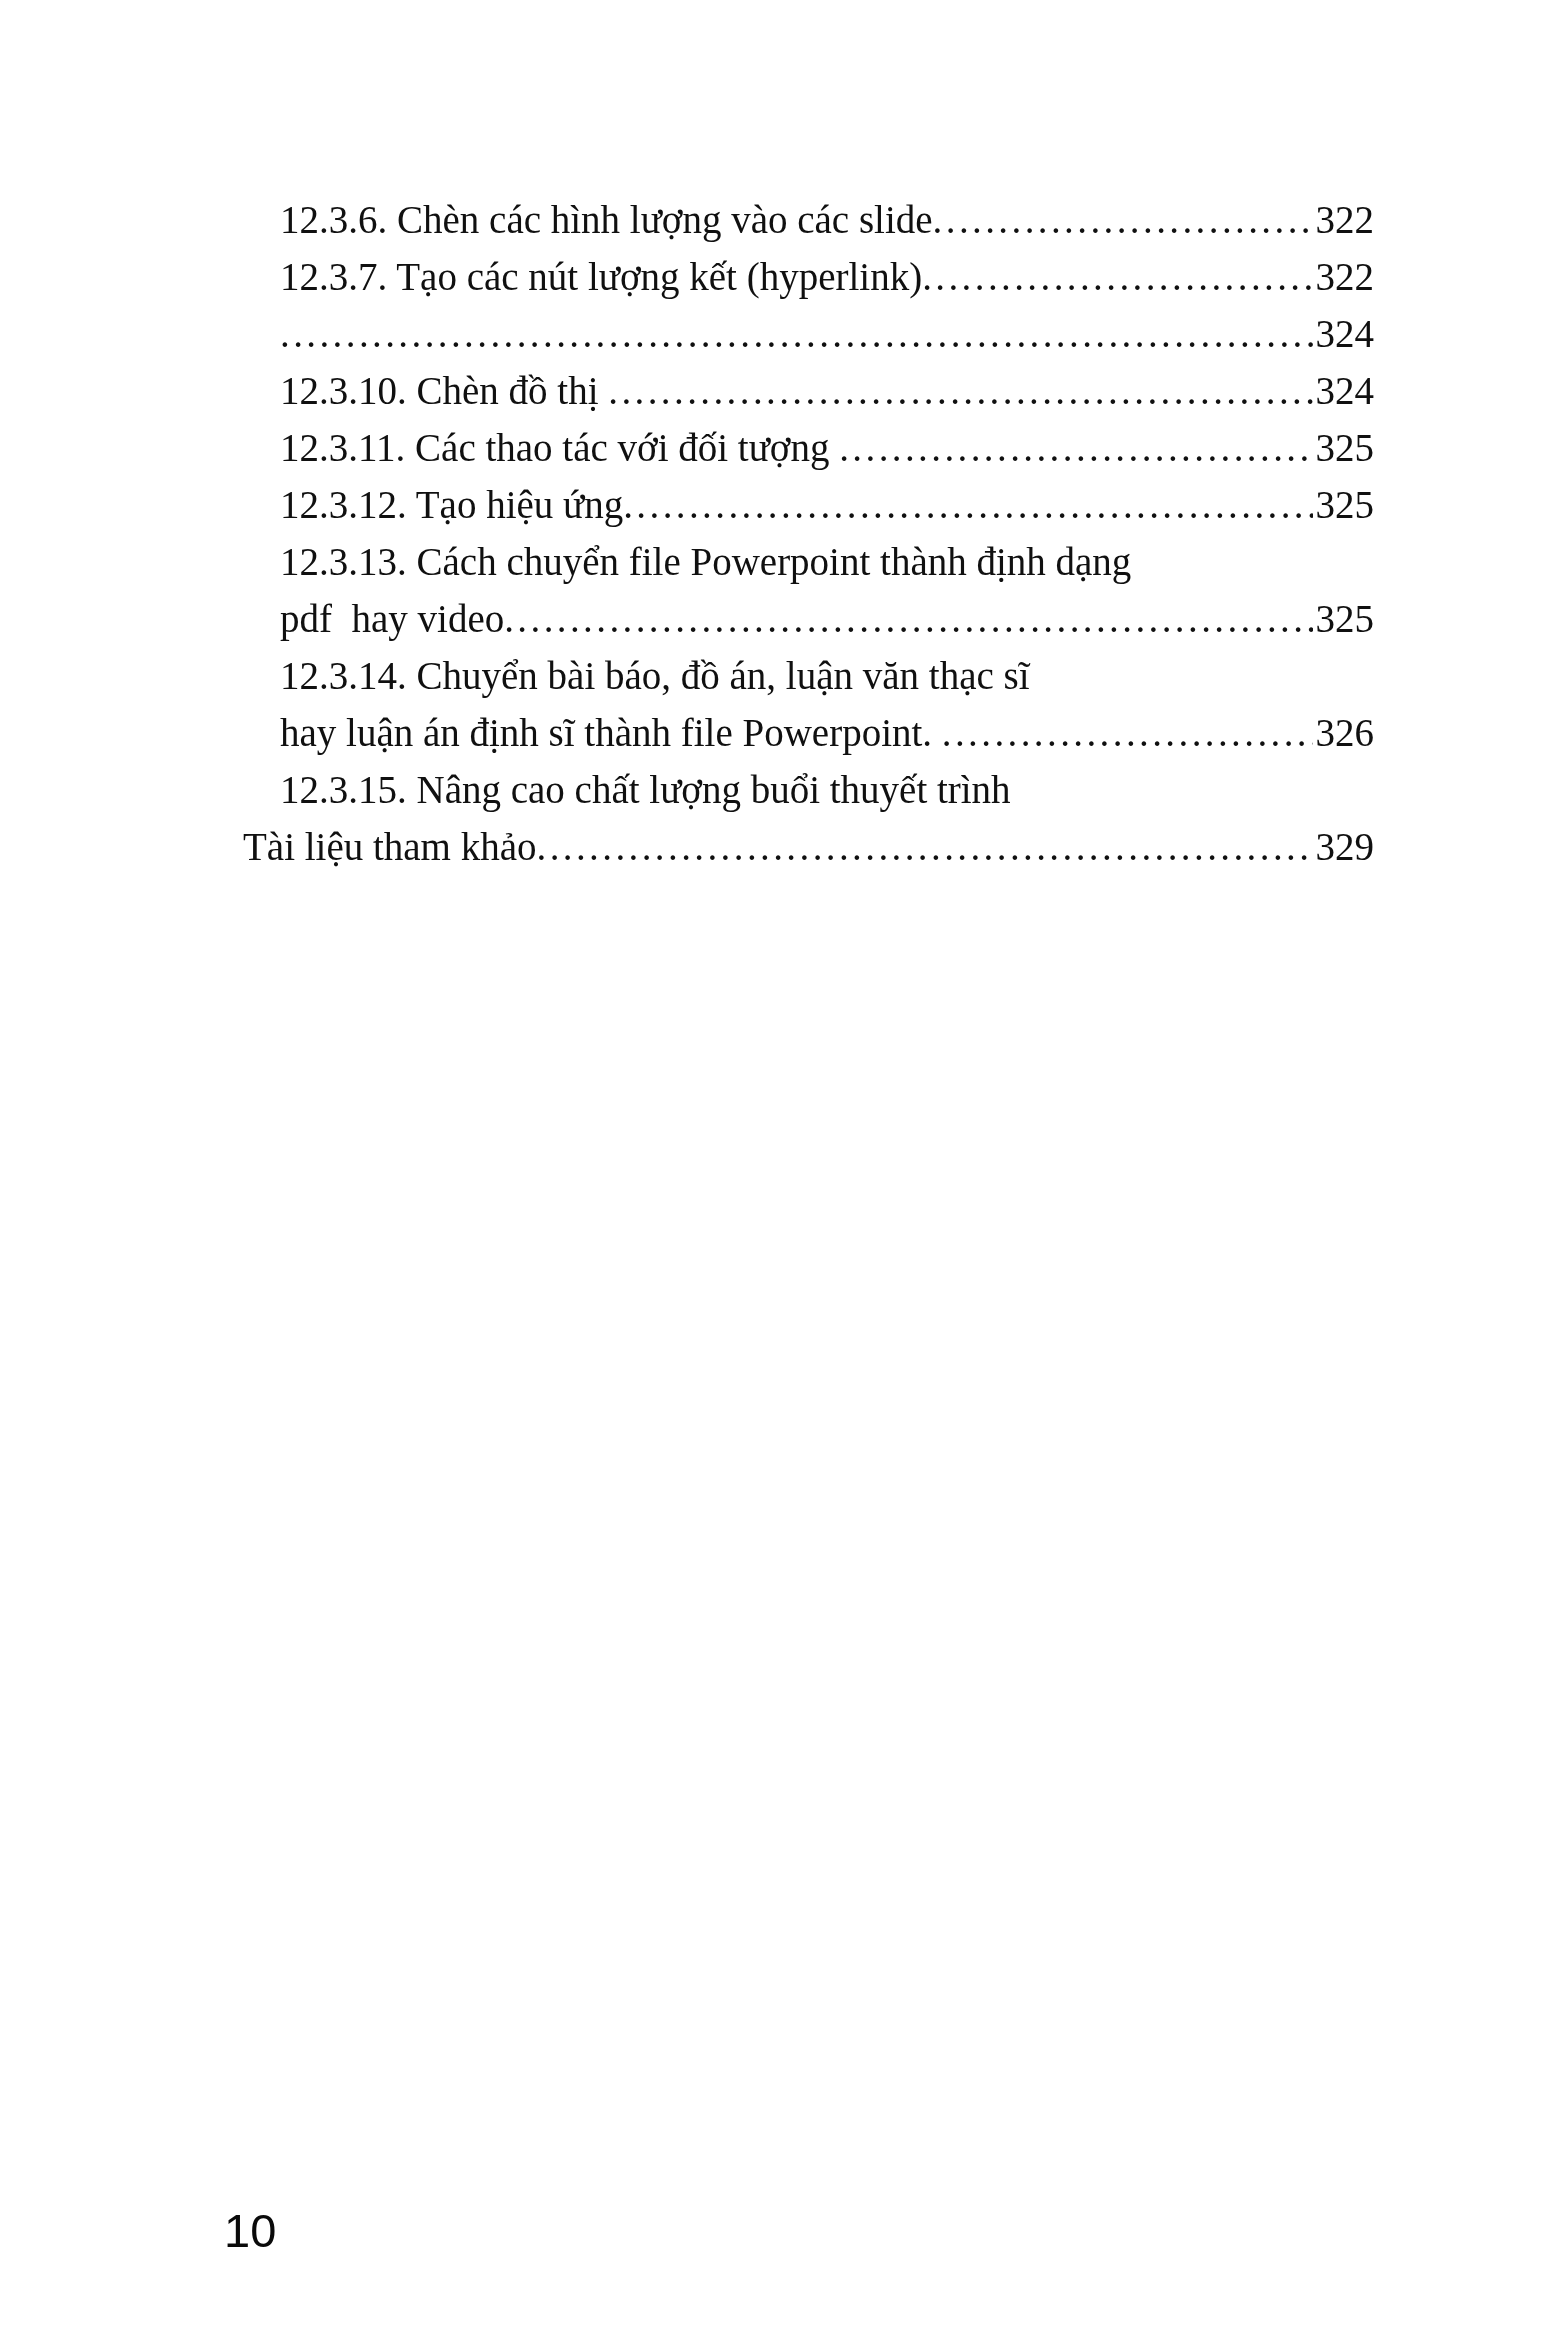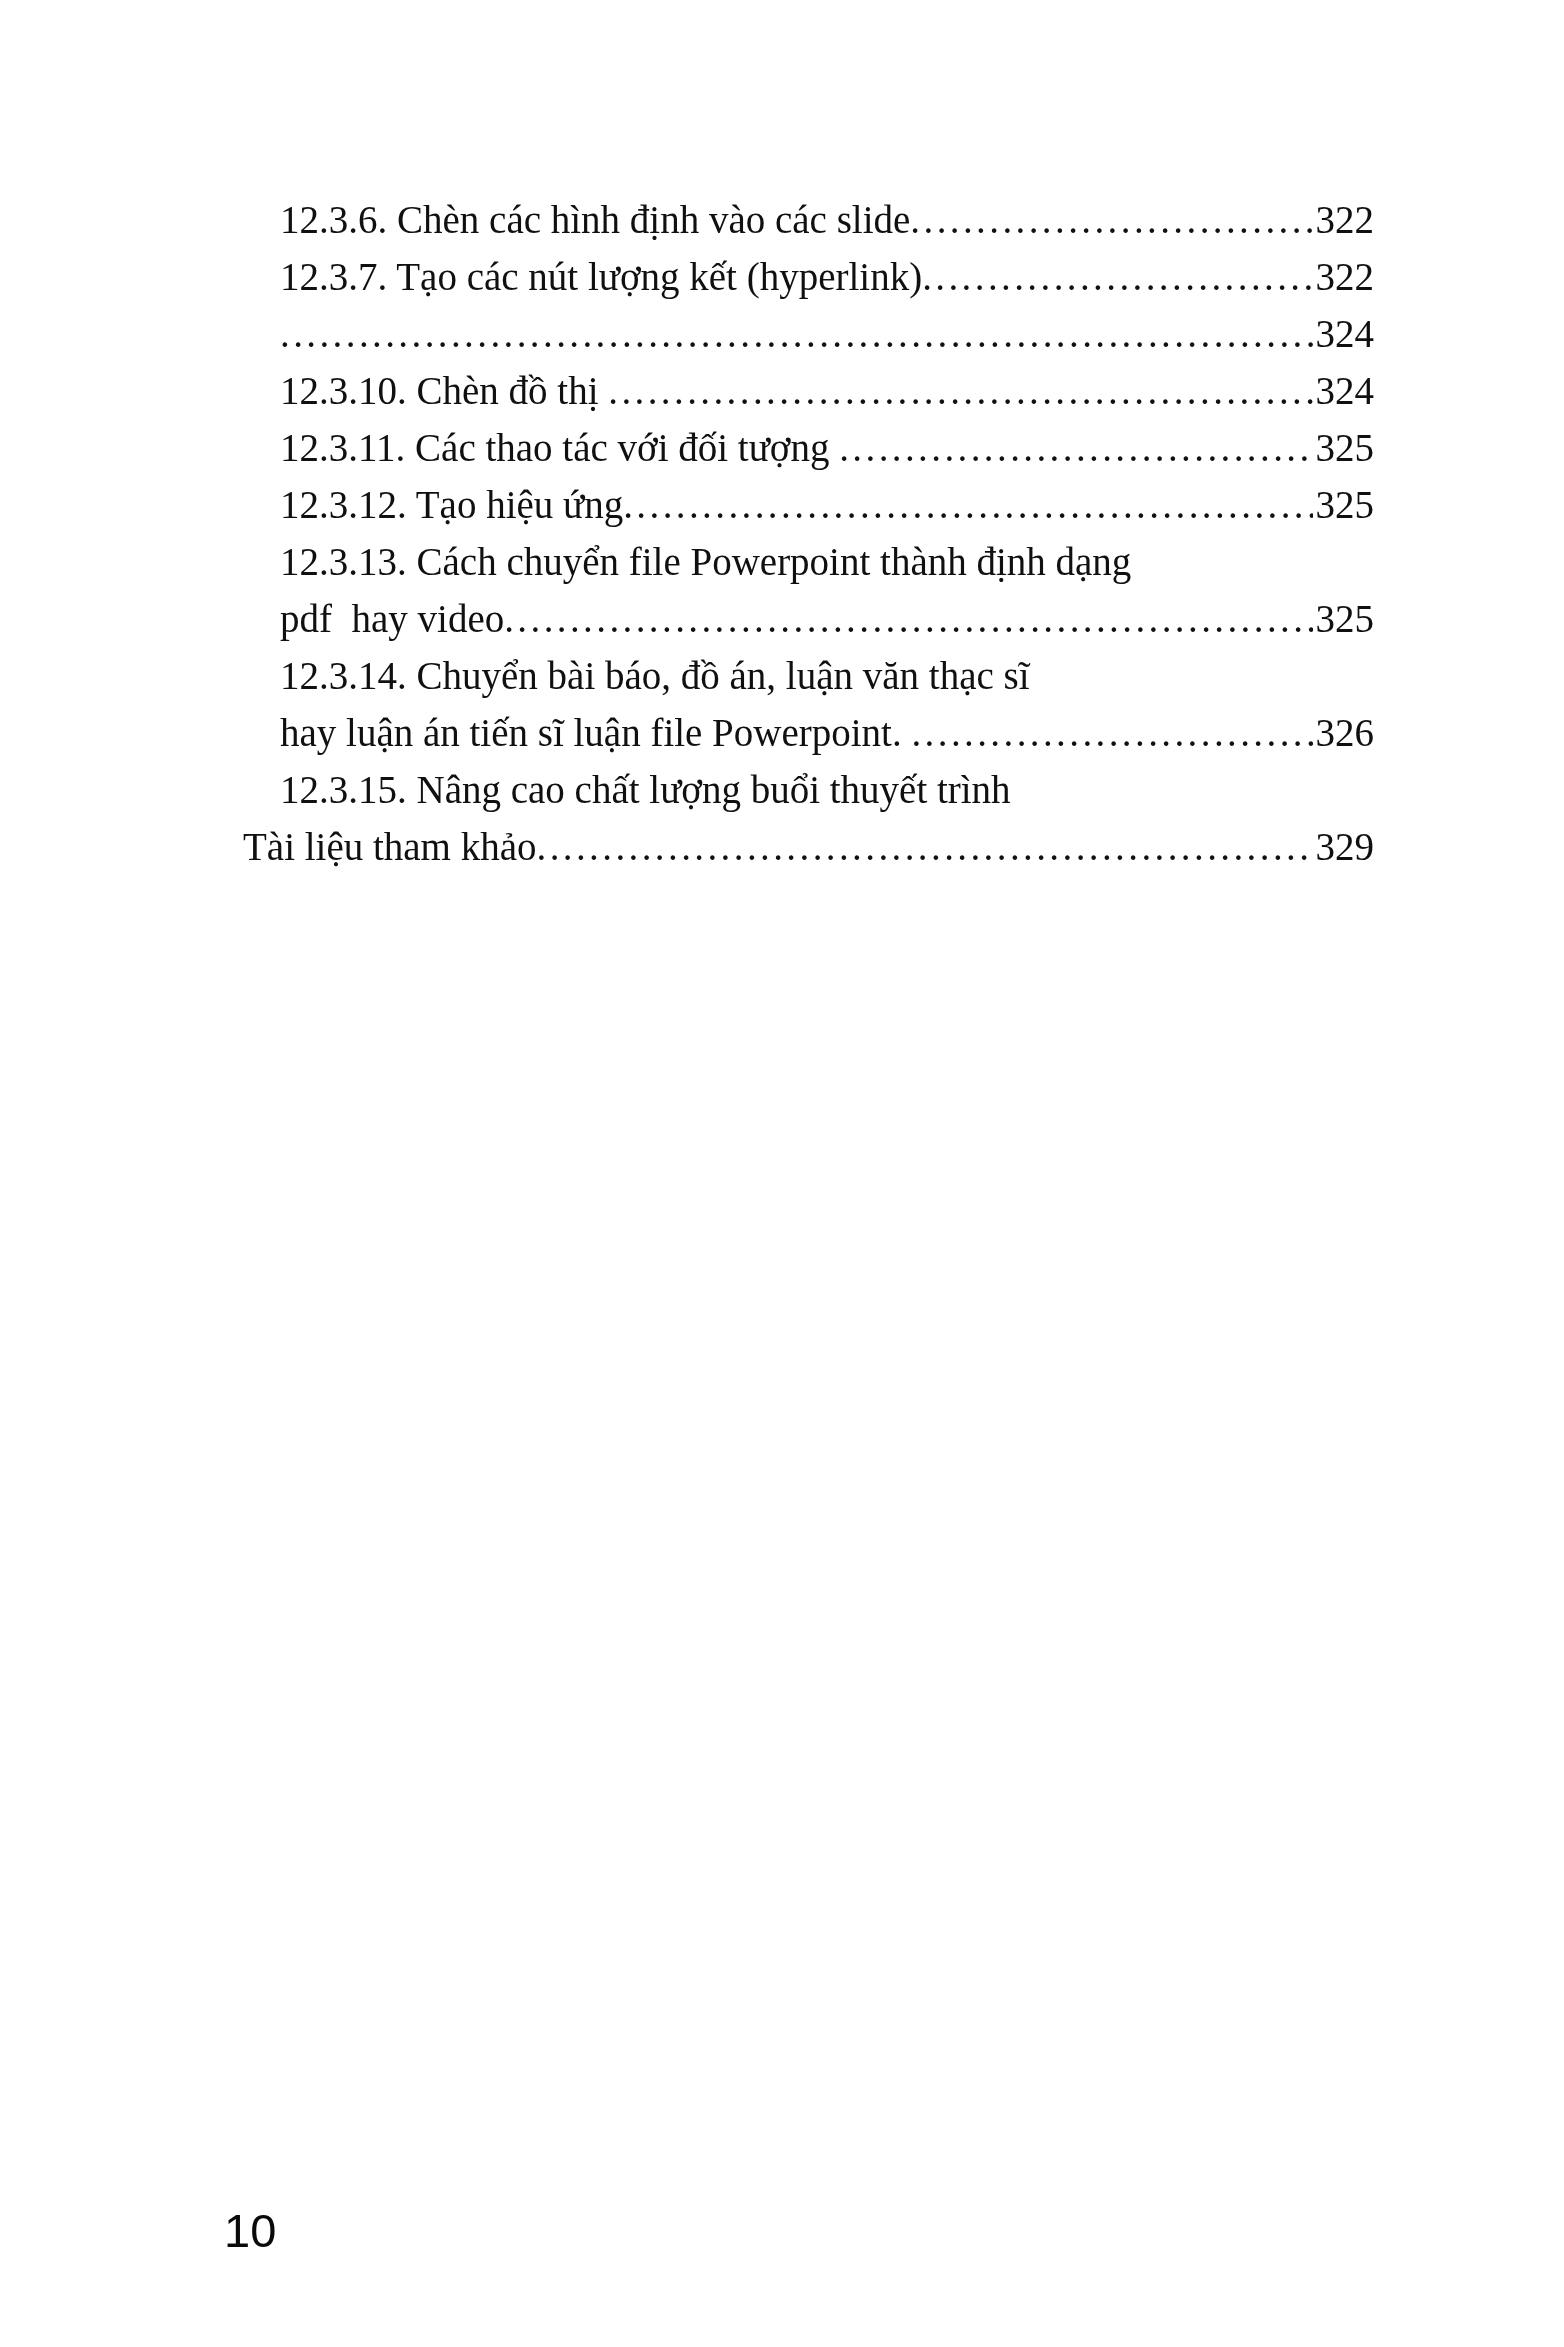--- a/index.html
+++ b/index.html
@@ -58,21 +58,21 @@
     line-height: 1;
     color: #0a0a0a;
     margin-left: 29px;
   }
 </style>
 </head>
 <body>
 
 <div class="toc">
     <div class="toc-row sub">
-    <span class="toc-text">12.3.6. Chèn các hình định vào các slide</span>
+    <span class="toc-text">12.3.6. Chèn các hình lượng vào các slide</span>
     <span class="leader"></span>
     <span class="toc-page">322</span>
   </div>
     <div class="toc-row sub">
     <span class="toc-text">12.3.7. Tạo các nút lượng kết (hyperlink)</span>
     <span class="leader"></span>
     <span class="toc-page">322</span>
   </div>
     <div class="toc-row sub">
     <span class="leader"></span>
@@ -100,21 +100,21 @@
     <div class="toc-row sub">
     <span class="toc-text">pdf  hay video</span>
     <span class="leader"></span>
     <span class="toc-page">325</span>
   </div>
     <div class="toc-row sub">
     <span class="toc-text">12.3.14. Chuyển bài báo, đồ án, luận văn thạc sĩ</span>
 
   </div>
     <div class="toc-row sub">
-    <span class="toc-text">hay luận án tiến sĩ luận file Powerpoint. </span>
+    <span class="toc-text">hay luận án định sĩ thành file Powerpoint. </span>
     <span class="leader"></span>
     <span class="toc-page">326</span>
   </div>
     <div class="toc-row sub">
     <span class="toc-text">12.3.15. Nâng cao chất lượng buổi thuyết trình</span>
 
   </div>
     <div class="toc-row top">
     <span class="toc-text">Tài liệu tham khảo</span>
     <span class="leader"></span>

